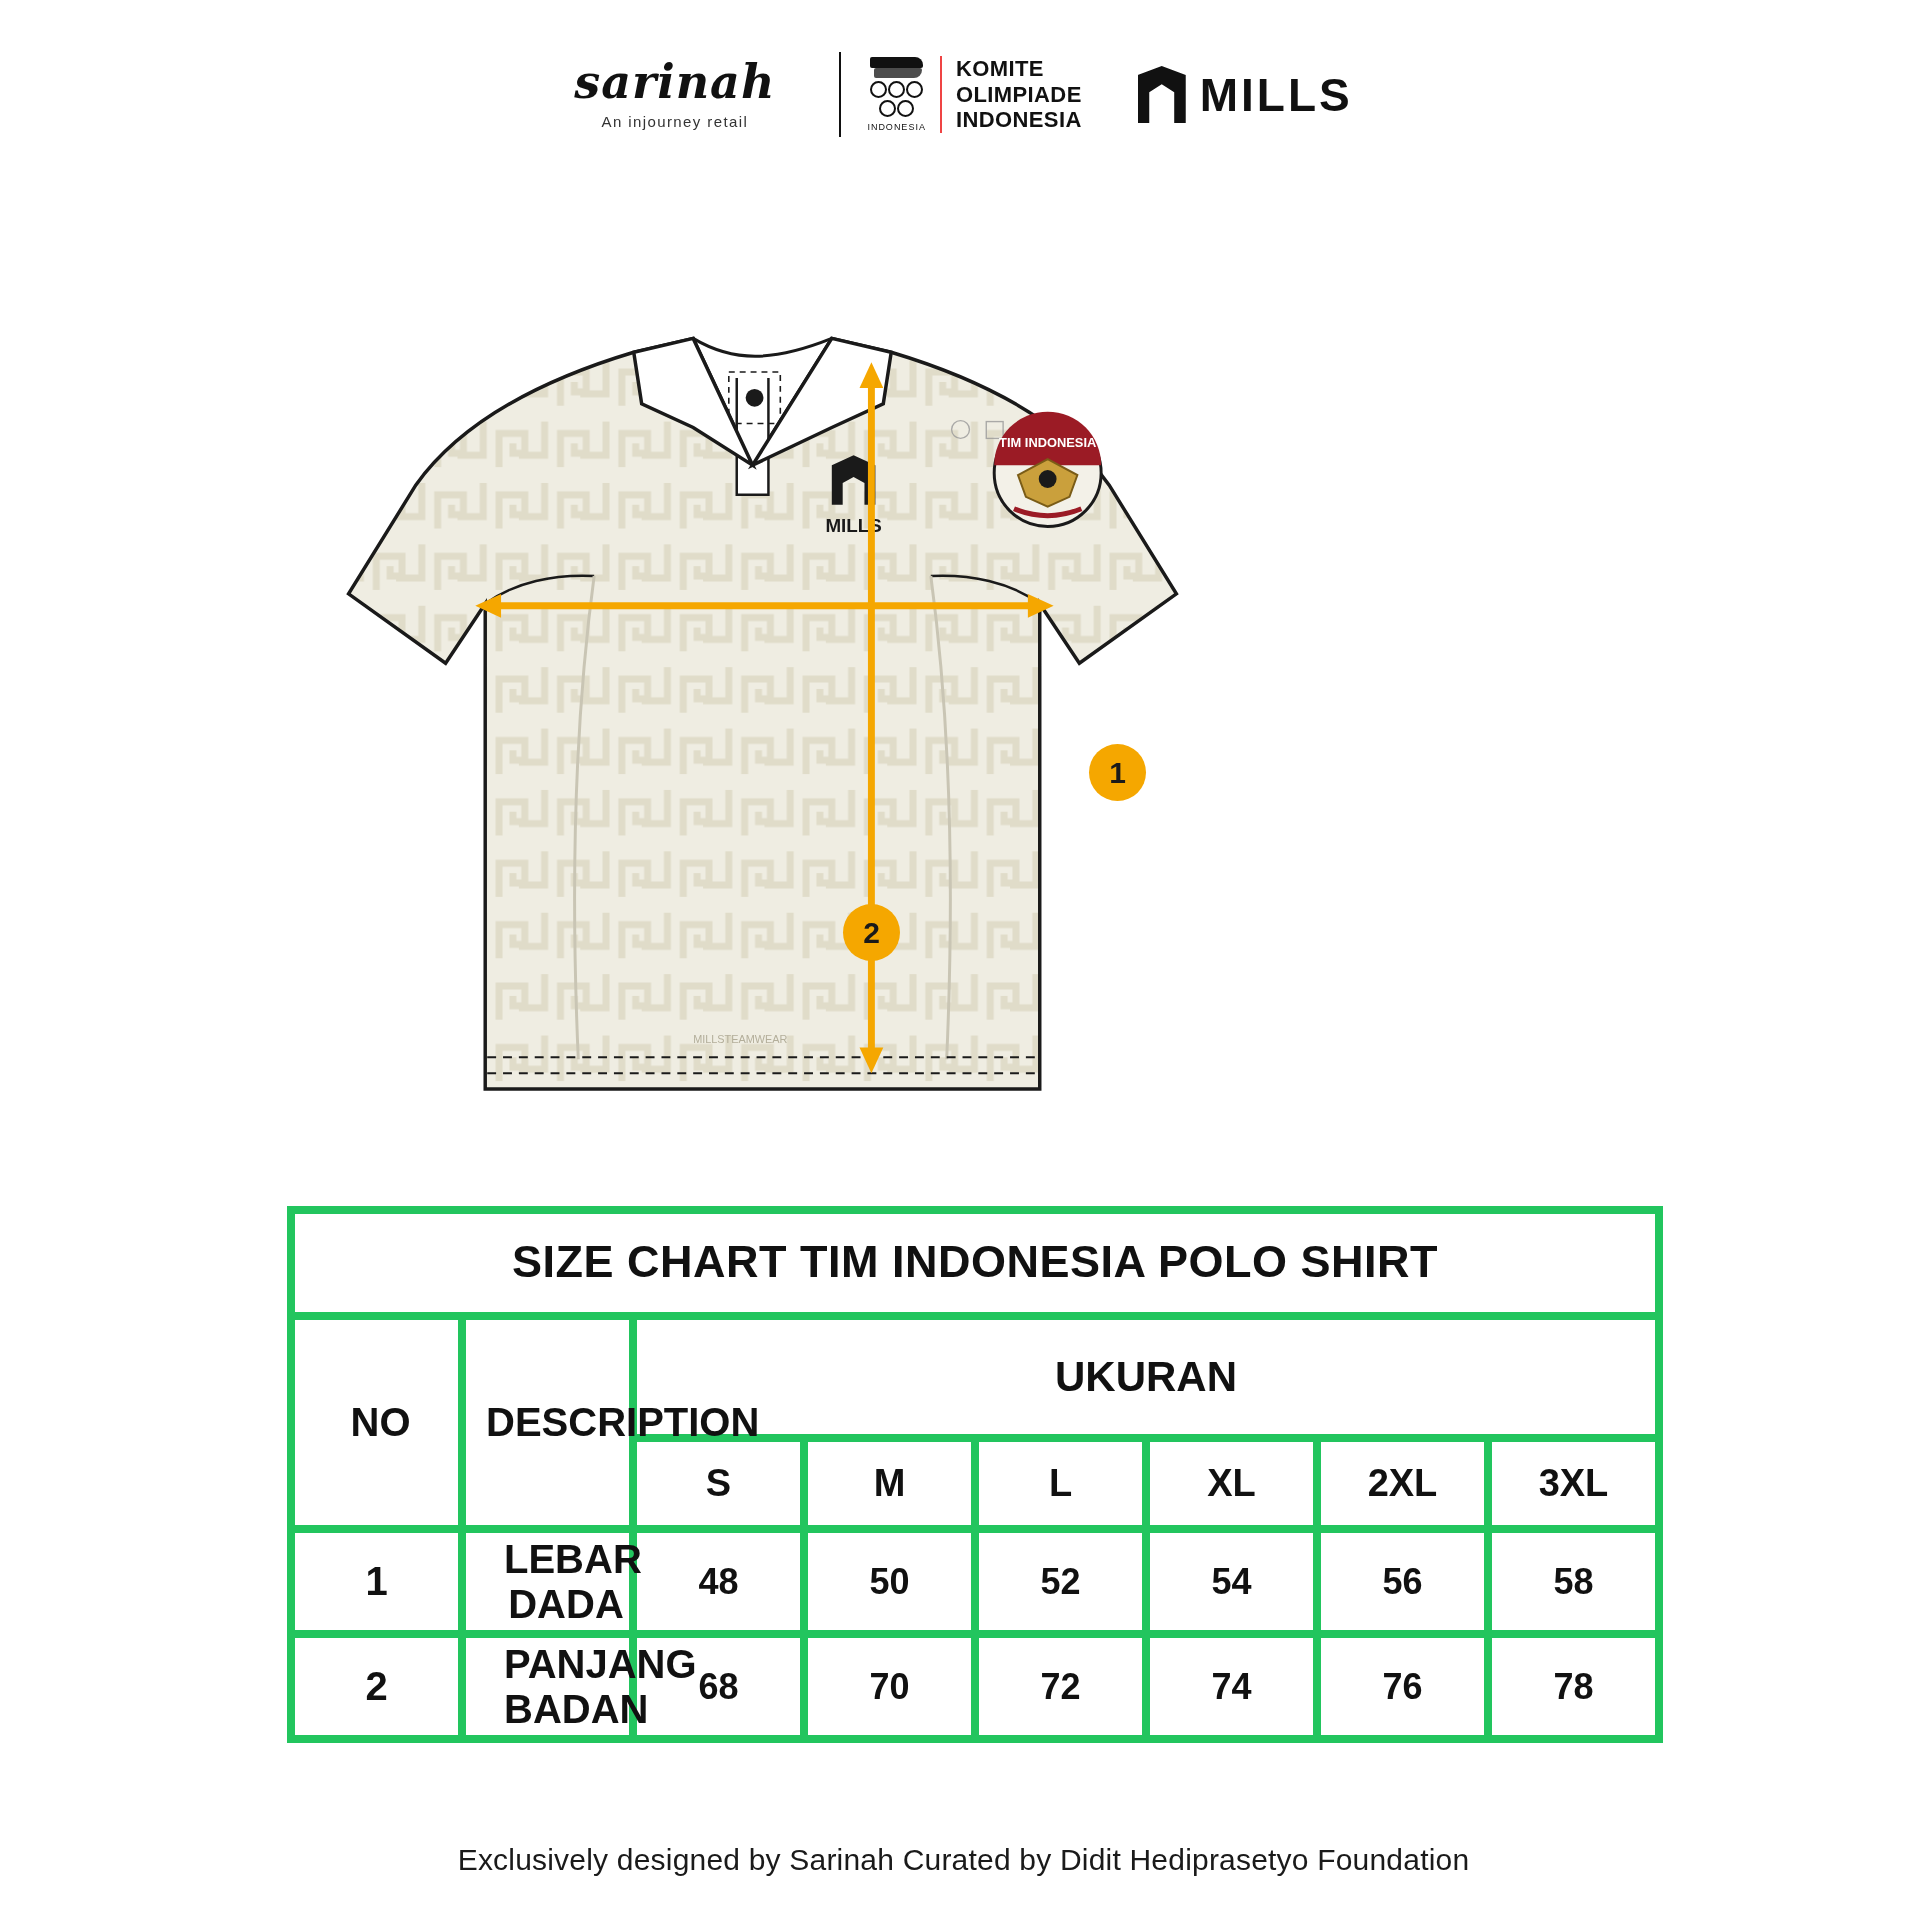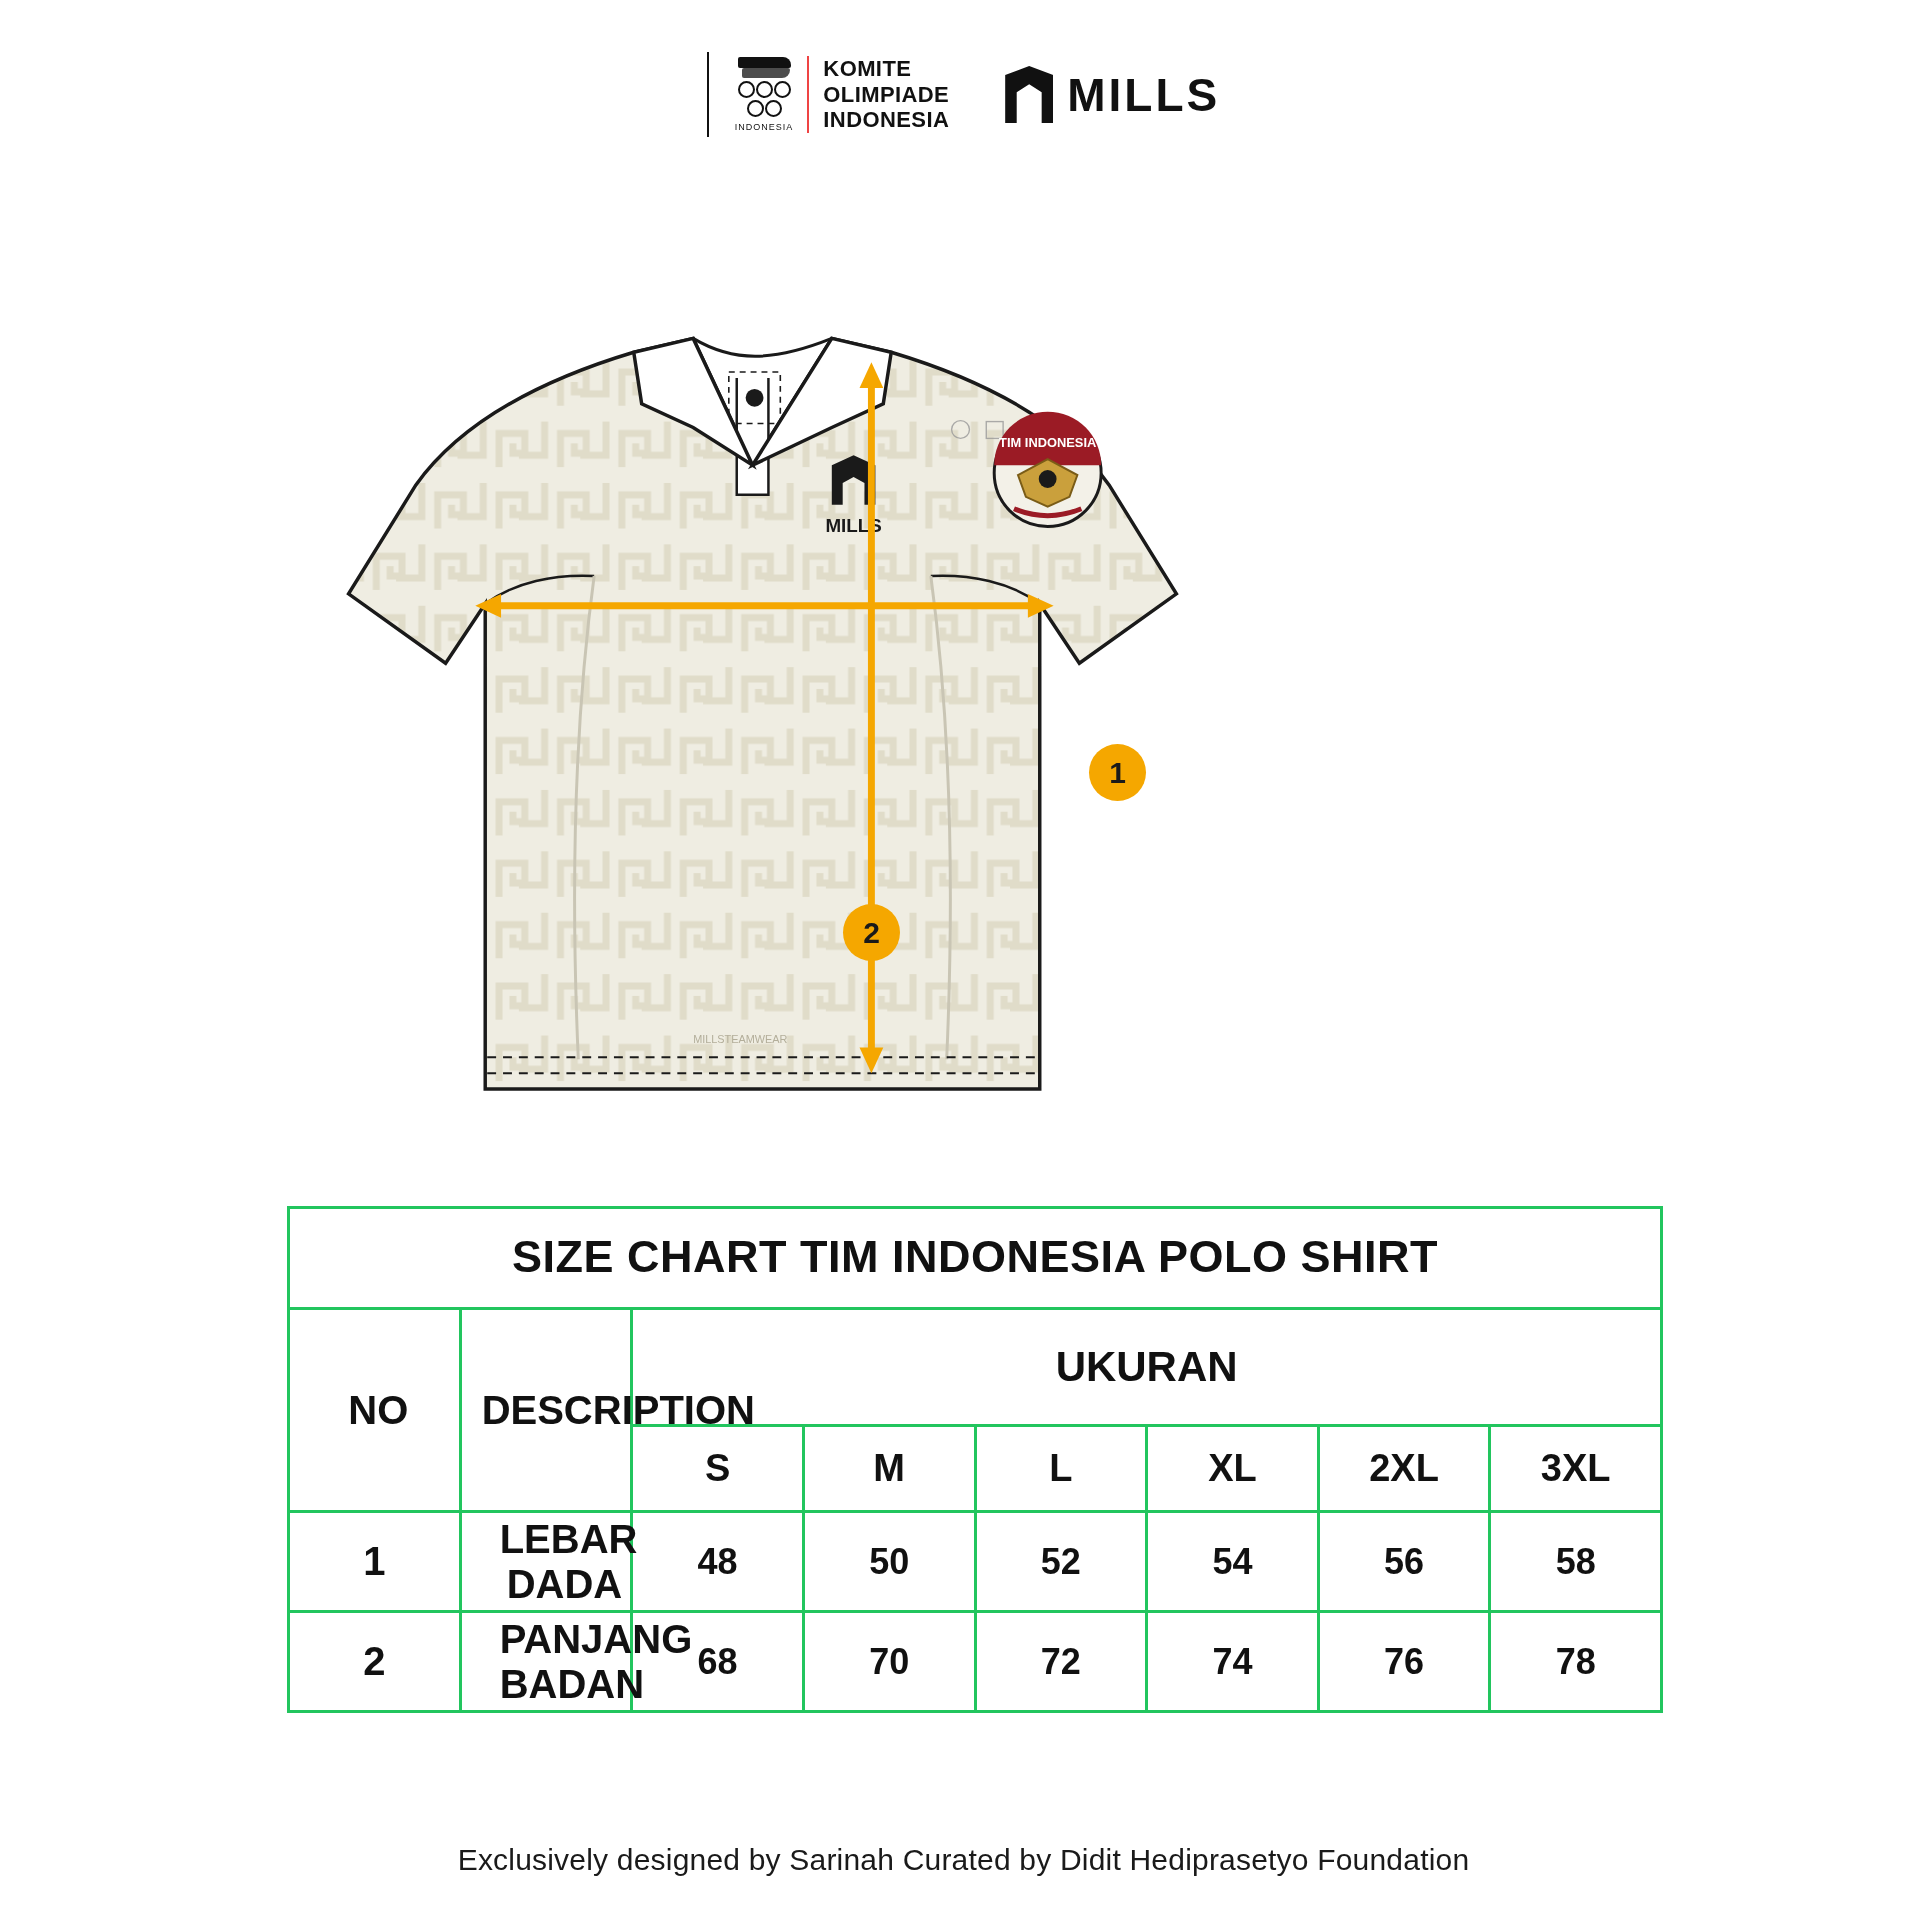--- a/index.html
+++ b/index.html
@@ -147,21 +147,21 @@
     left: 287px;
     top: 1206px;
     width: 1376px;
   }
   table.size-chart {
     border-collapse: collapse;
     width: 100%;
     table-layout: fixed;
   }
   table.size-chart td, table.size-chart th {
-    border: 3px solid #22c55e;
+    border: 8px solid #22c55e;
     text-align: center;
     font-family: "Liberation Sans", sans-serif;
     font-weight: bold;
     color: #111;
   }
   .title-cell {
     font-size: 45px;
     letter-spacing: 0.5px;
     padding: 22px 0 24px 0;
   }
@@ -183,20 +183,24 @@
     font-size: 30px;
     color: #1a1a1a;
     letter-spacing: 0.2px;
   }
 </style>
 </head>
 <body>
 
 <div class="header">
 
+  <div class="logo-sarinah">
+    <div class="word">sarinah</div>
+    <div class="tag">An injourney retail</div>
+  </div>
 
   <div class="logo-koi">
     <div class="koi-marks">
       <div class="koi-flag">
         <div class="f1"></div>
           <div class="f2"></div>
       </div>
       <div class="koi-rings">
         <span></span>
           <span></span>

